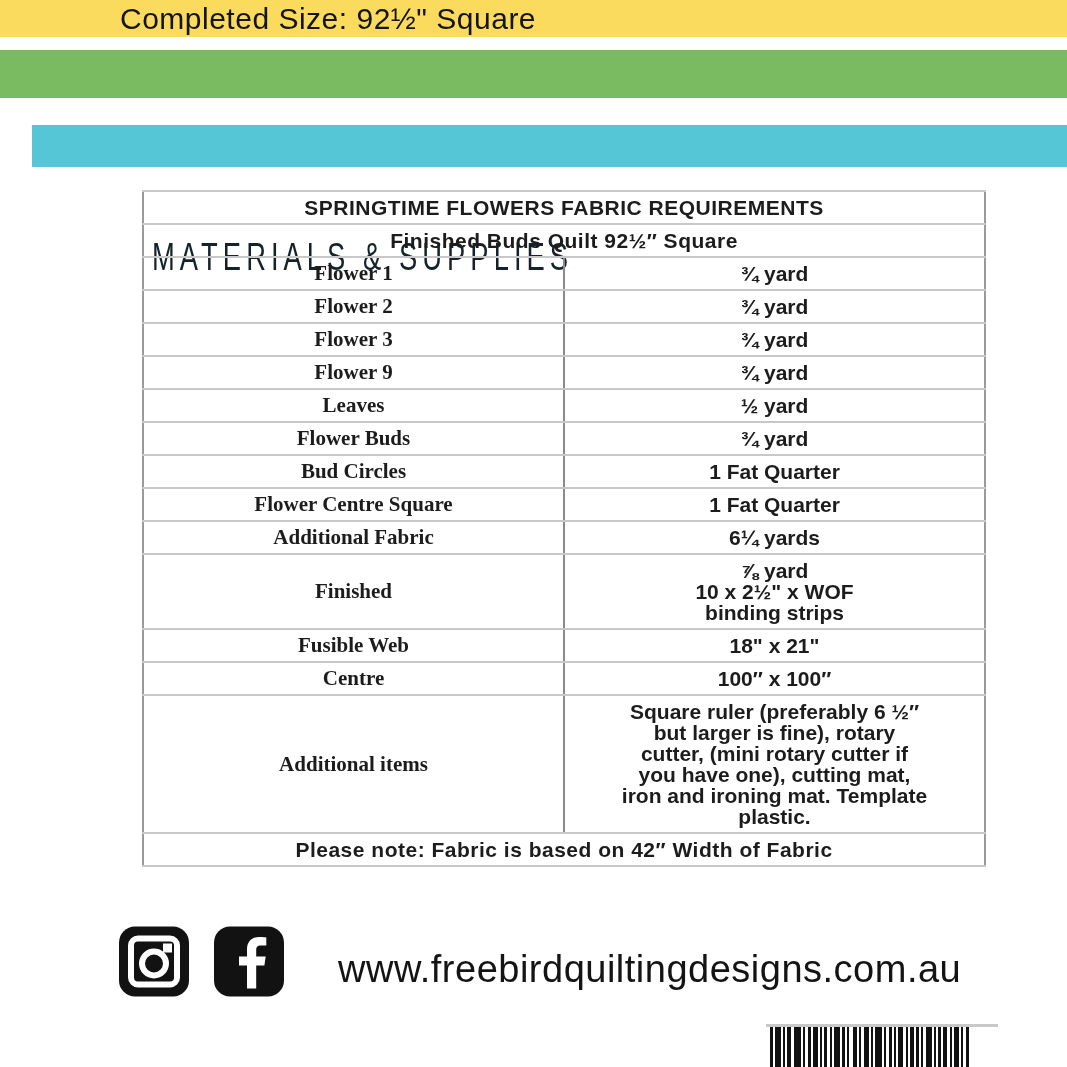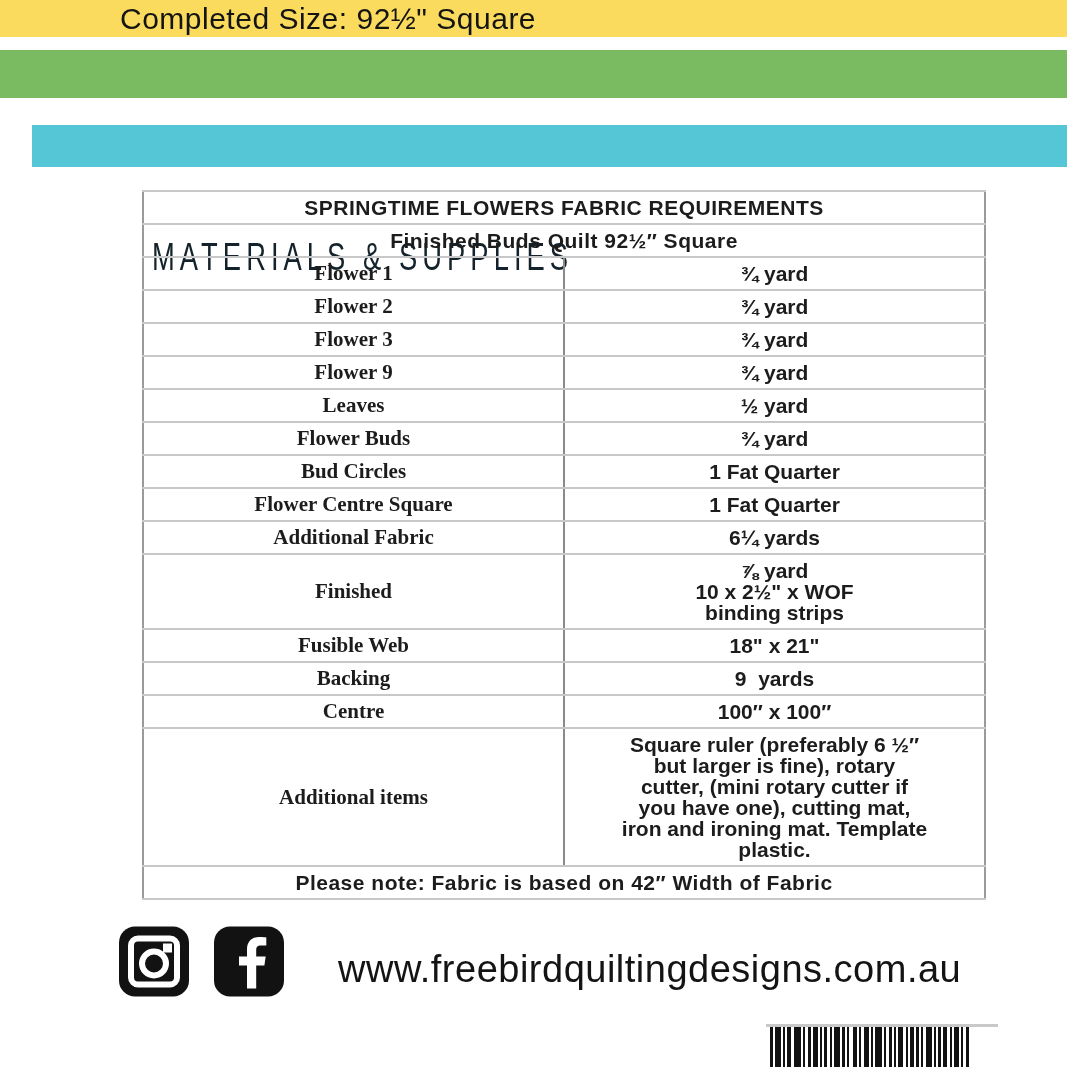--- a/index.html
+++ b/index.html
@@ -114,24 +114,20 @@
         <td class="col-item">Finished</td>
         <td class="col-amount">⅞ yard
 10 x 2½" x WOF
 binding strips</td>
       </tr>
       <tr>
         <td class="col-item">Fusible Web</td>
         <td class="col-amount">18" x 21"</td>
       </tr>
       <tr>
-        <td class="col-item">Backing</td>
-        <td class="col-amount">9  yards</td>
-      </tr>
-      <tr>
         <td class="col-item">Centre</td>
         <td class="col-amount">100″ x 100″</td>
       </tr>
       <tr>
         <td class="col-item">Additional items</td>
         <td class="col-amount">Square ruler (preferably 6 ½″
 but larger is fine), rotary
 cutter, (mini rotary cutter if
 you have one), cutting mat,
 iron and ironing mat. Template

